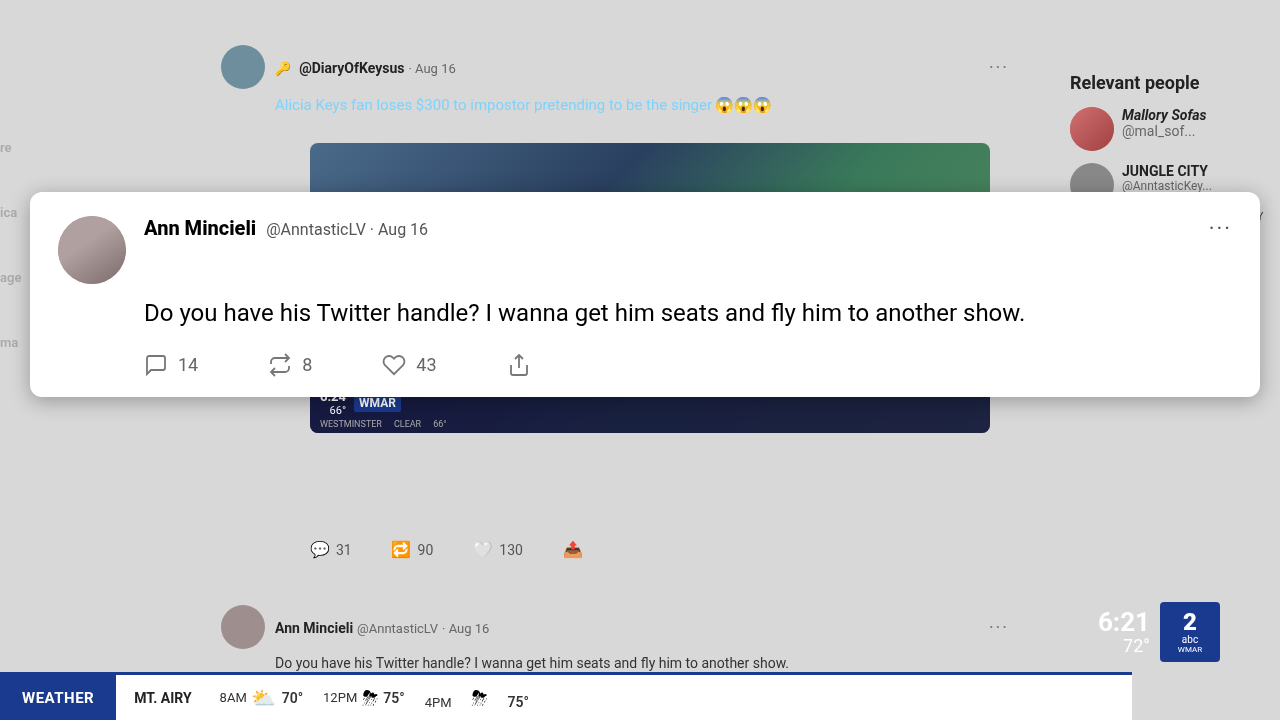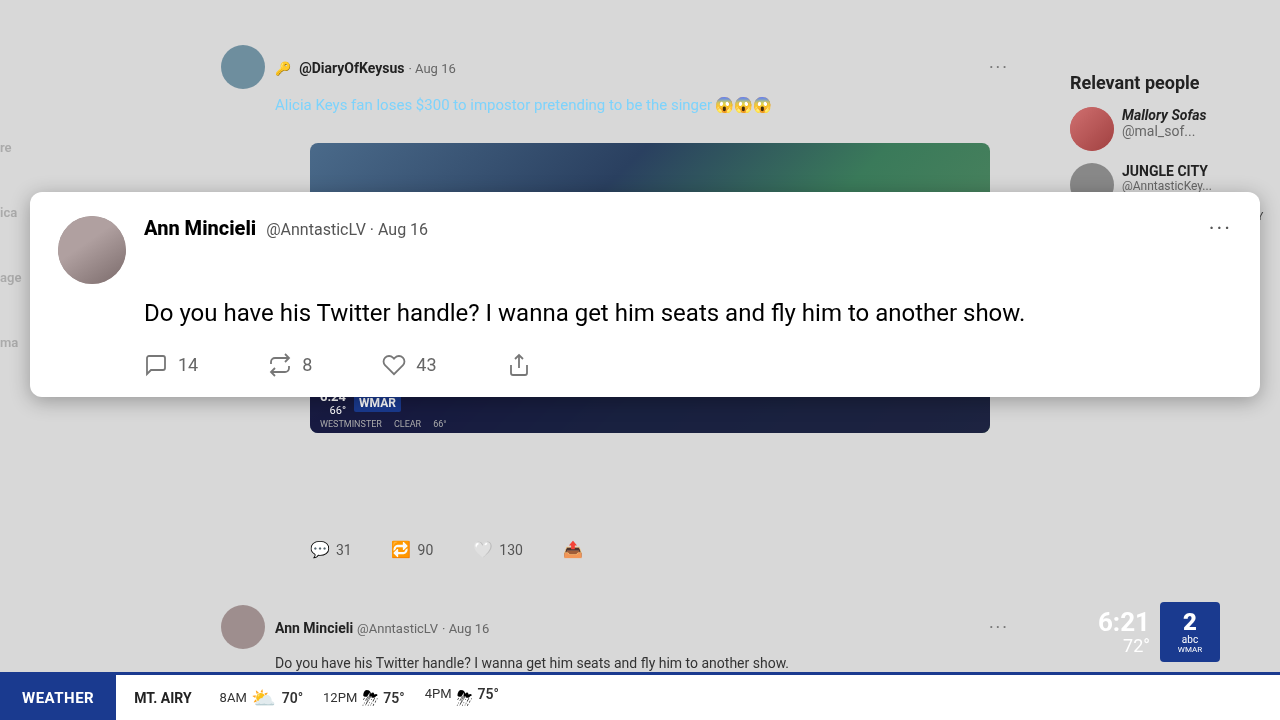--- a/index.html
+++ b/index.html
@@ -254,34 +254,34 @@
     <div style="font-size:26px;font-weight:700;color:#fff;line-height:1;">6:21</div>
     <div style="font-size:18px;color:#fff;">72°</div>
   </div>
   <div style="width:60px;height:60px;background:#1a3a8f;border-radius:4px;display:flex;flex-direction:column;align-items:center;justify-content:center;">
     <div style="font-size:24px;font-weight:900;color:#fff;line-height:1;">2</div>
     <div style="font-size:10px;color:#fff;">abc</div>
     <div style="font-size:8px;color:#fff;">WMAR</div>
   </div>
 </div>
 
-<div style="position:absolute;bottom:0;left:0;width:1280px;height:48px;background:#fff;border-top:3px solid #1a3a8f;display:flex;align-items:center;">
+<div style="position:absolute;bottom:0;left:0;width:1132px;height:48px;background:#fff;border-top:3px solid #1a3a8f;display:flex;align-items:center;">
   <div style="background:#1a3a8f;color:#fff;font-weight:700;font-size:15px;padding:0 22px;height:100%;display:flex;align-items:center;letter-spacing:0.5px;">WEATHER</div>
   <div style="font-weight:700;font-size:14px;color:#222;margin:0 18px;">MT. AIRY</div>
 
   <div style="display:flex;align-items:center;gap:5px;margin:0 10px;">
     <span style="font-size:13px;color:#333;">8AM</span>
     <span style="font-size:20px;">⛅</span>
     <span style="font-size:14px;font-weight:600;color:#333;">70°</span>
   </div>
 
   <div style="display:flex;align-items:center;gap:5px;margin:0 10px;">
     <span style="font-size:13px;color:#333;">12PM</span>
     <span style="font-size:20px;">⛈</span>
     <span style="font-size:14px;font-weight:600;color:#333;">75°</span>
   </div>
 
-  <div style="display:flex;align-items:flex-start;gap:5px;margin:16px 10px;">
+  <div style="display:flex;align-items:flex-end;gap:20px;margin:16px 10px;">
     <span style="font-size:13px;color:#333;">4PM</span>
     <span style="font-size:20px;">⛈</span>
     <span style="font-size:14px;font-weight:600;color:#333;">75°</span>
   </div>
 </div>
 
 </body></html>

